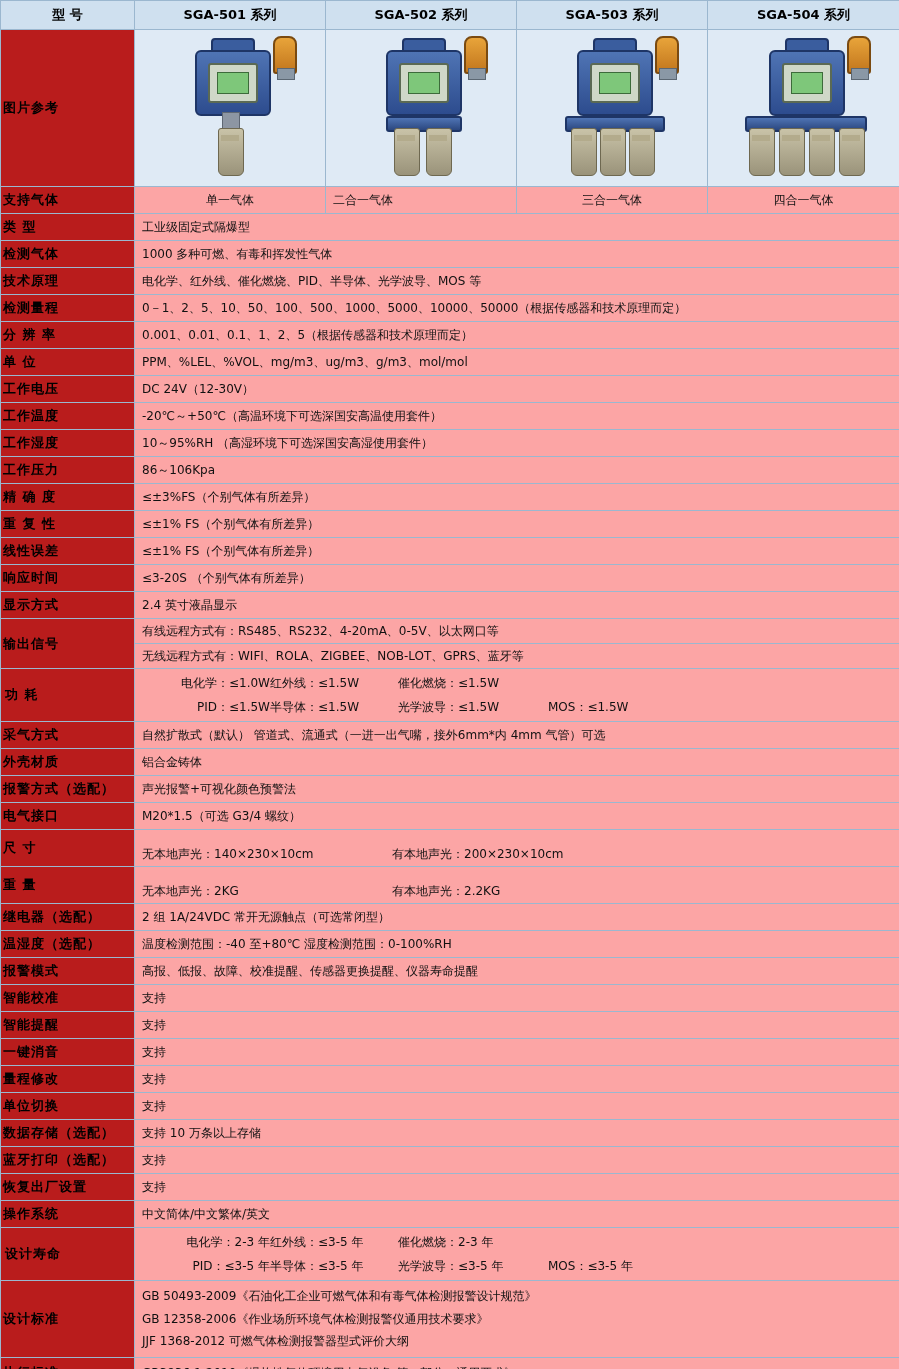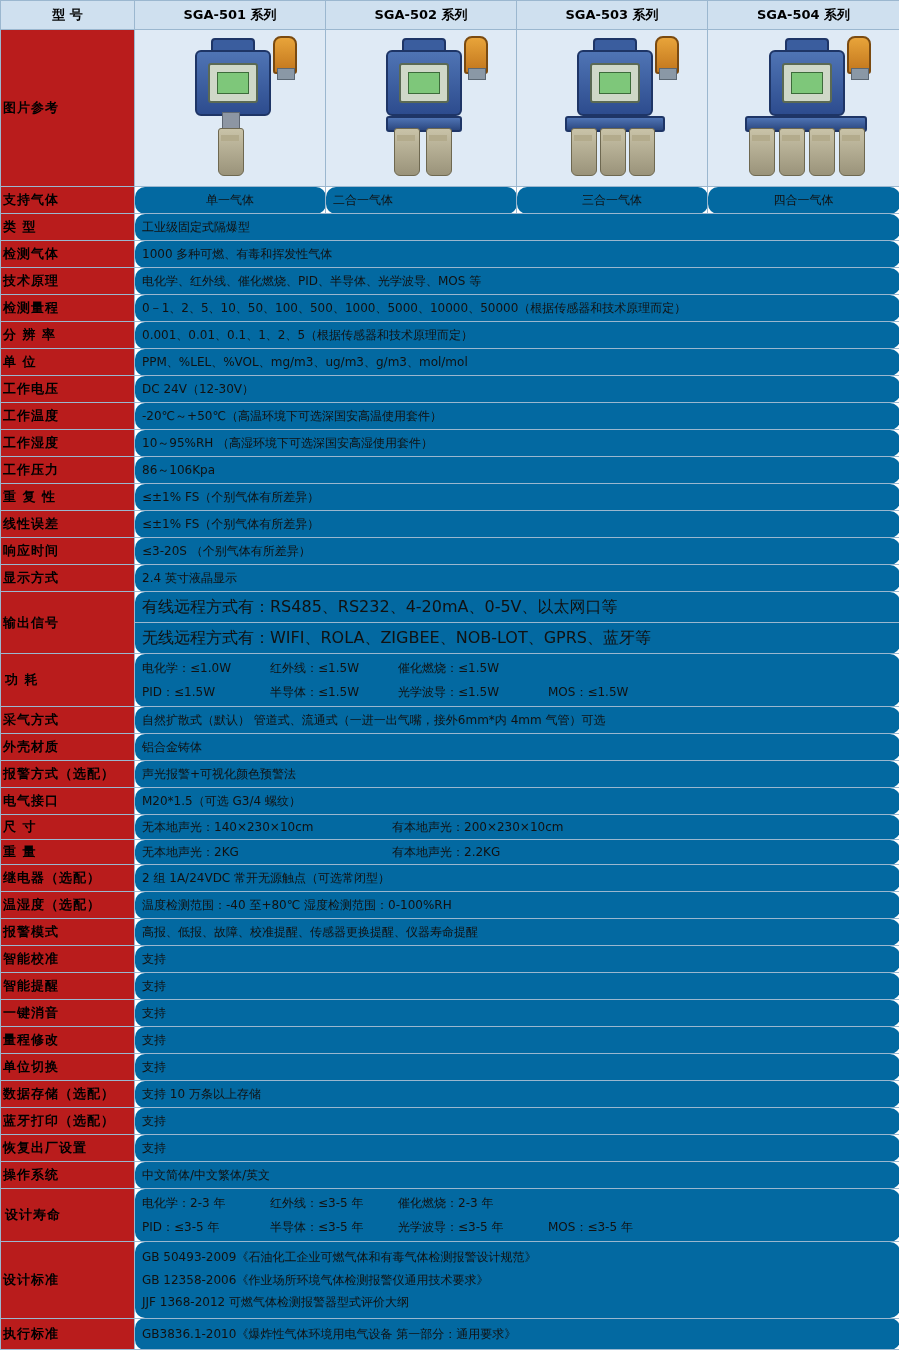--- a/index.html
+++ b/index.html
@@ -1,33 +1,33 @@
 <!DOCTYPE html>
 <html><head>
 <meta charset="utf-8">
 <style>
   html,body{margin:0;padding:0;background:#fff;}
   body{font-family:"DejaVu Sans","Liberation Sans",sans-serif;}
   #page{width:899px;height:1369px;position:relative;overflow:hidden;background:#fff;}
   table.spec{border-collapse:collapse;width:899px;table-layout:fixed;}
   table.spec td{border:1px solid #9bb7cf;vertical-align:middle;}
   td.label{background:#b91c1c;text-align:left;font-weight:bold;font-size:13px;color:#000;width:134px;letter-spacing:1px;padding:3px 2px;}
-  td.val{background:#0369a1;font-size:12px;color:#111;padding:4px 7px;line-height:1.5;border-radius:10px;}
+  td.val{background:#fca5a5;font-size:12px;color:#111;padding:4px 7px;line-height:1.5;}
   td.hdr{background:#cfe0ef;text-align:center;font-weight:bold;font-size:13px;padding:5px 2px;}
   td.imgcell{background:#dfeaf5;text-align:center;padding:2px;}
   .pwr td{padding:4px;}
   .pw-line{display:flex;font-size:12px;padding:3px 7px;}
   .pw-line span{display:inline-block;}
-  .w1{width:128px;}
+  .w1{width:128px;text-align:right;}
   .w2{width:128px;}
   .w3{width:150px;}
   .w4{width:auto;}
-  .sub{display:flex;font-size:12px;padding:3px 7px;}
+  .sub{display:flex;font-size:12px;padding:3px 7px;margin-top:12px;}
   .sub .s1{width:250px;}
-  .stack div{padding:3px 7px;font-size:16px;}
+  .stack div{padding:3px 7px;font-size:12px;}
   .stack div + div{border-top:1px solid #9bb7cf;}
   .liststack div{padding:2px 7px;font-size:12px;line-height:1.55;}
   
   .device{display:inline-block;position:relative;width:150px;height:148px;}
   .dv-body{position:absolute;left:40px;top:18px;width:72px;height:62px;background:linear-gradient(180deg,#4f74b4,#2d4c8e);border:2px solid #1e3566;border-radius:6px;}
   .dv-face{position:absolute;left:50%;top:50%;transform:translate(-50%,-50%);width:46px;height:36px;background:#cfd8c8;border:2px solid #5b6a54;border-radius:3px;}
   .dv-screen{position:absolute;left:50%;top:50%;transform:translate(-50%,-50%);width:30px;height:20px;background:#7ec77a;border:1px solid #3c6b3a;}
   .dv-topcap{position:absolute;left:56px;top:6px;width:40px;height:14px;background:#3a5d9e;border:2px solid #1e3566;border-radius:4px 4px 0 0;}
   .dv-lamp{position:absolute;right:8px;top:4px;width:20px;height:34px;background:linear-gradient(180deg,#e8a43a,#c2761d);border:2px solid #7a4a10;border-radius:8px 8px 3px 3px;}
   .dv-lampbase{position:absolute;right:10px;top:36px;width:16px;height:10px;background:#8a98a6;border:1px solid #5b6773;}
@@ -158,20 +158,24 @@
         </tr>
   <tr>
           <td class="label">工作湿度</td>
           <td class="val" colspan="4">10～95%RH    （高湿环境下可选深国安高湿使用套件）</td>
         </tr>
   <tr>
           <td class="label">工作压力</td>
           <td class="val" colspan="4">86～106Kpa</td>
         </tr>
   <tr>
+          <td class="label">精 确 度</td>
+          <td class="val" colspan="4">≤±3%FS（个别气体有所差异）</td>
+        </tr>
+  <tr>
           <td class="label">重 复 性</td>
           <td class="val" colspan="4">≤±1% FS（个别气体有所差异）</td>
         </tr>
   <tr>
           <td class="label">线性误差</td>
           <td class="val" colspan="4">≤±1% FS（个别气体有所差异）</td>
         </tr>
   <tr>
           <td class="label">响应时间</td>
           <td class="val" colspan="4">≤3-20S （个别气体有所差异）</td>

